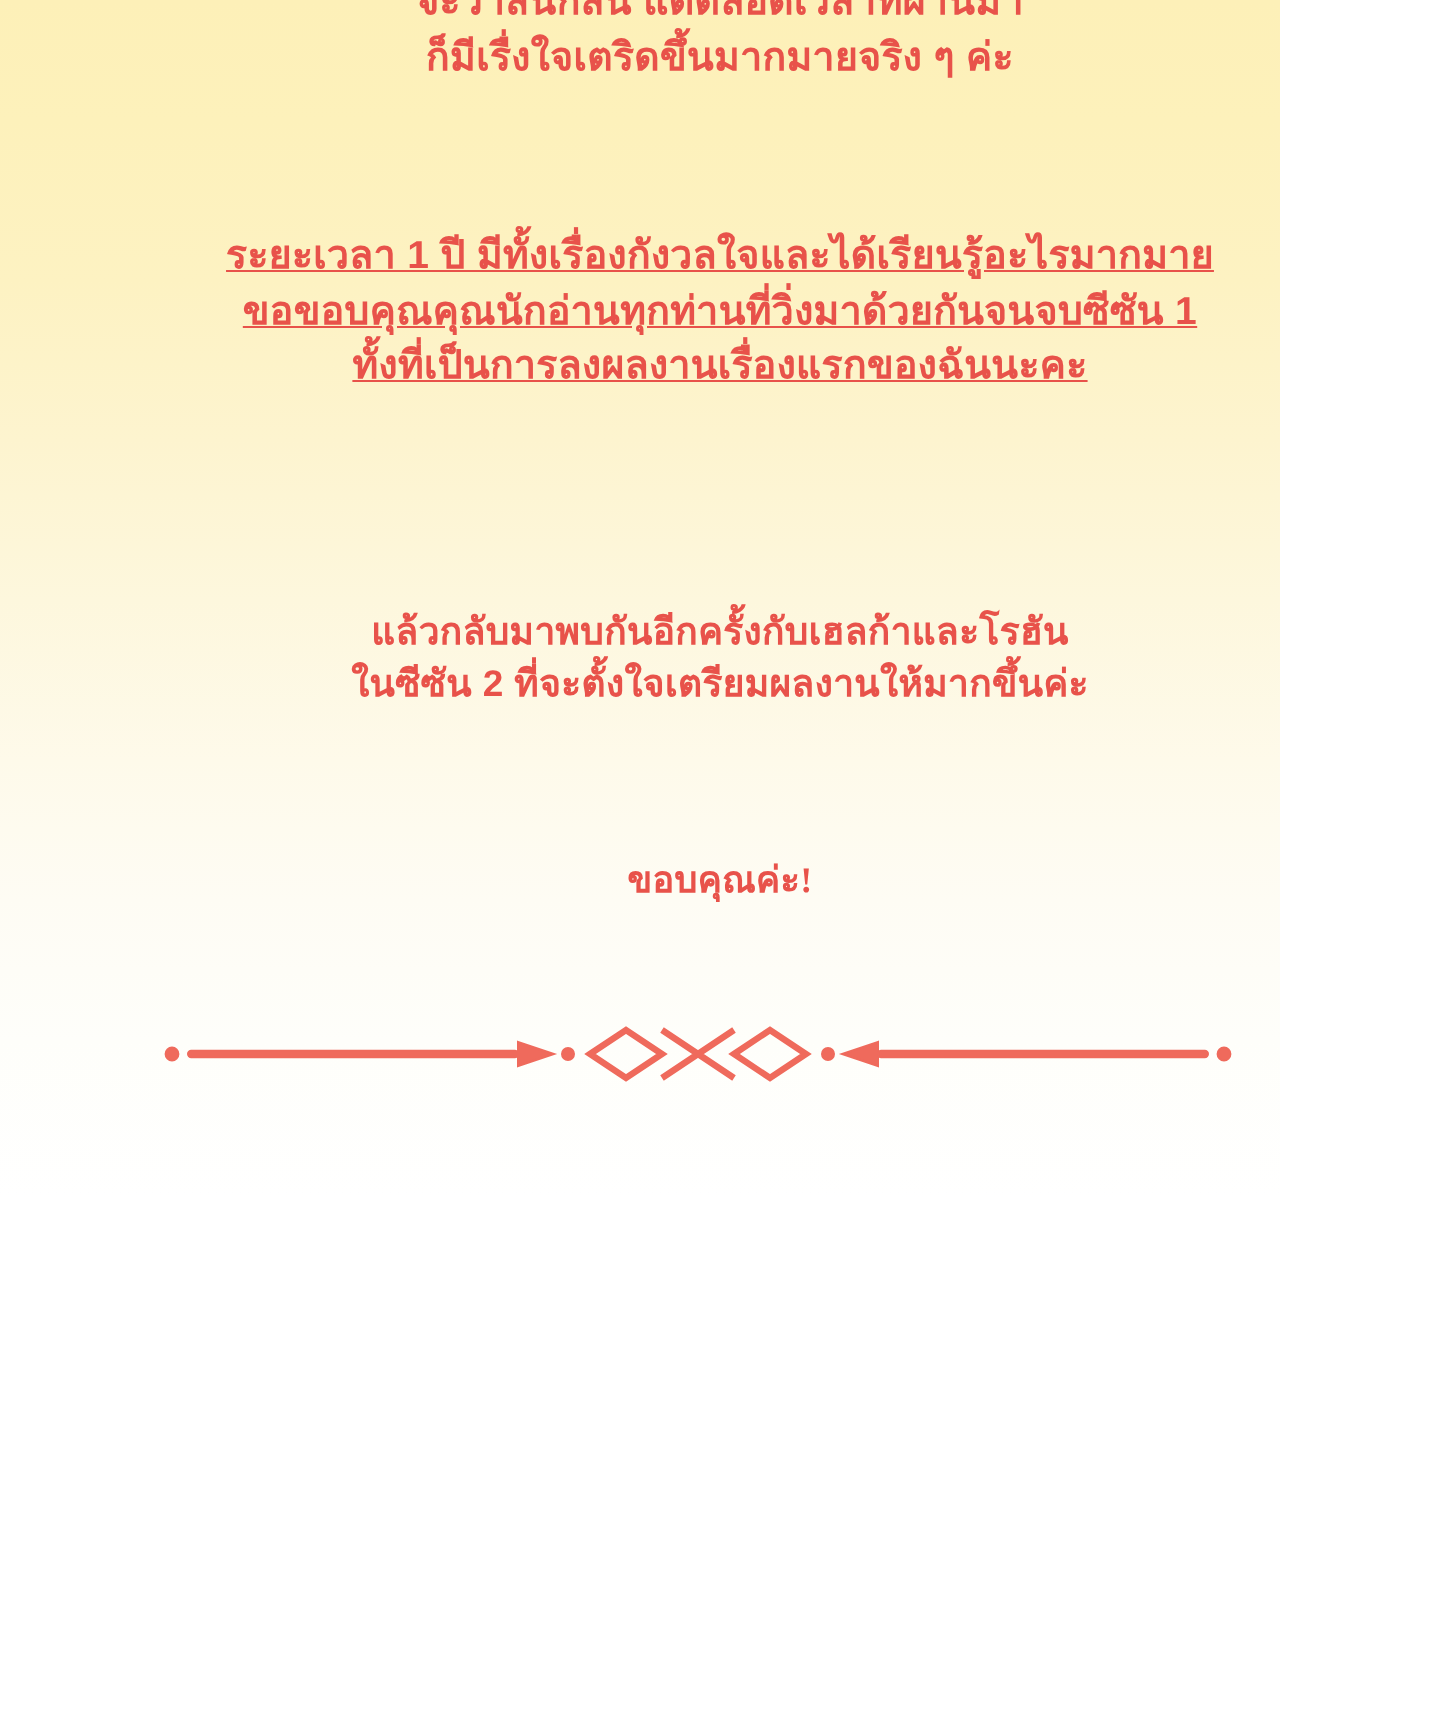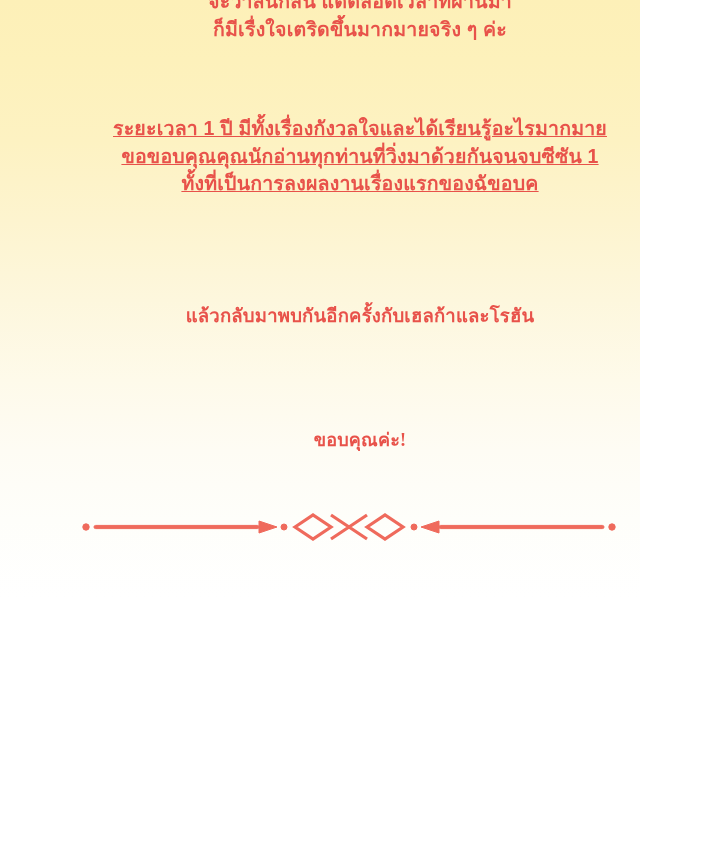--- a/index.html
+++ b/index.html
@@ -83,25 +83,26 @@
 <div id="page">
 
   <div class="text-block" id="block-top">
     <span class="para-line">จะว่าสั้นก็สั้น แต่ตลอดเวลาที่ผ่านมา</span>
     <span class="para-line">ก็มีเรื่งใจเตริดขึ้นมากมายจริง ๆ ค่ะ</span>
   </div>
 
   <div class="text-block" id="block-mid">
     <span class="para-line">ระยะเวลา 1 ปี มีทั้งเรื่องกังวลใจและได้เรียนรู้อะไรมากมาย</span>
     <span class="para-line">ขอขอบคุณคุณนักอ่านทุกท่านที่วิ่งมาด้วยกันจนจบซีซัน 1</span>
-    <span class="para-line">ทั้งที่เป็นการลงผลงานเรื่องแรกของฉัขอบค</span>
+    <span class="para-line">ทั้งที่เป็นการลงผลงานเรื่องแรกของฉันนะคะ</span>
   </div>
 
   <div class="text-block" id="block-return">
     <span class="para-line">แล้วกลับมาพบกันอีกครั้งกับเฮลก้าและโรฮัน</span>
+    <span class="para-line">ในซีซัน 2 ที่จะตั้งใจเตรียมผลงานให้มากขึ้นค่ะ</span>
   </div>
 
   <div class="text-block" id="block-thanks">
     <span class="para-line">ขอบคุณค่ะ!</span>
   </div>
 
   <div id="divider">
     <svg width="560" height="60" viewBox="0 0 560 60" xmlns="http://www.w3.org/2000/svg">
       <g stroke="#ef6a5c" fill="#ef6a5c">
 

